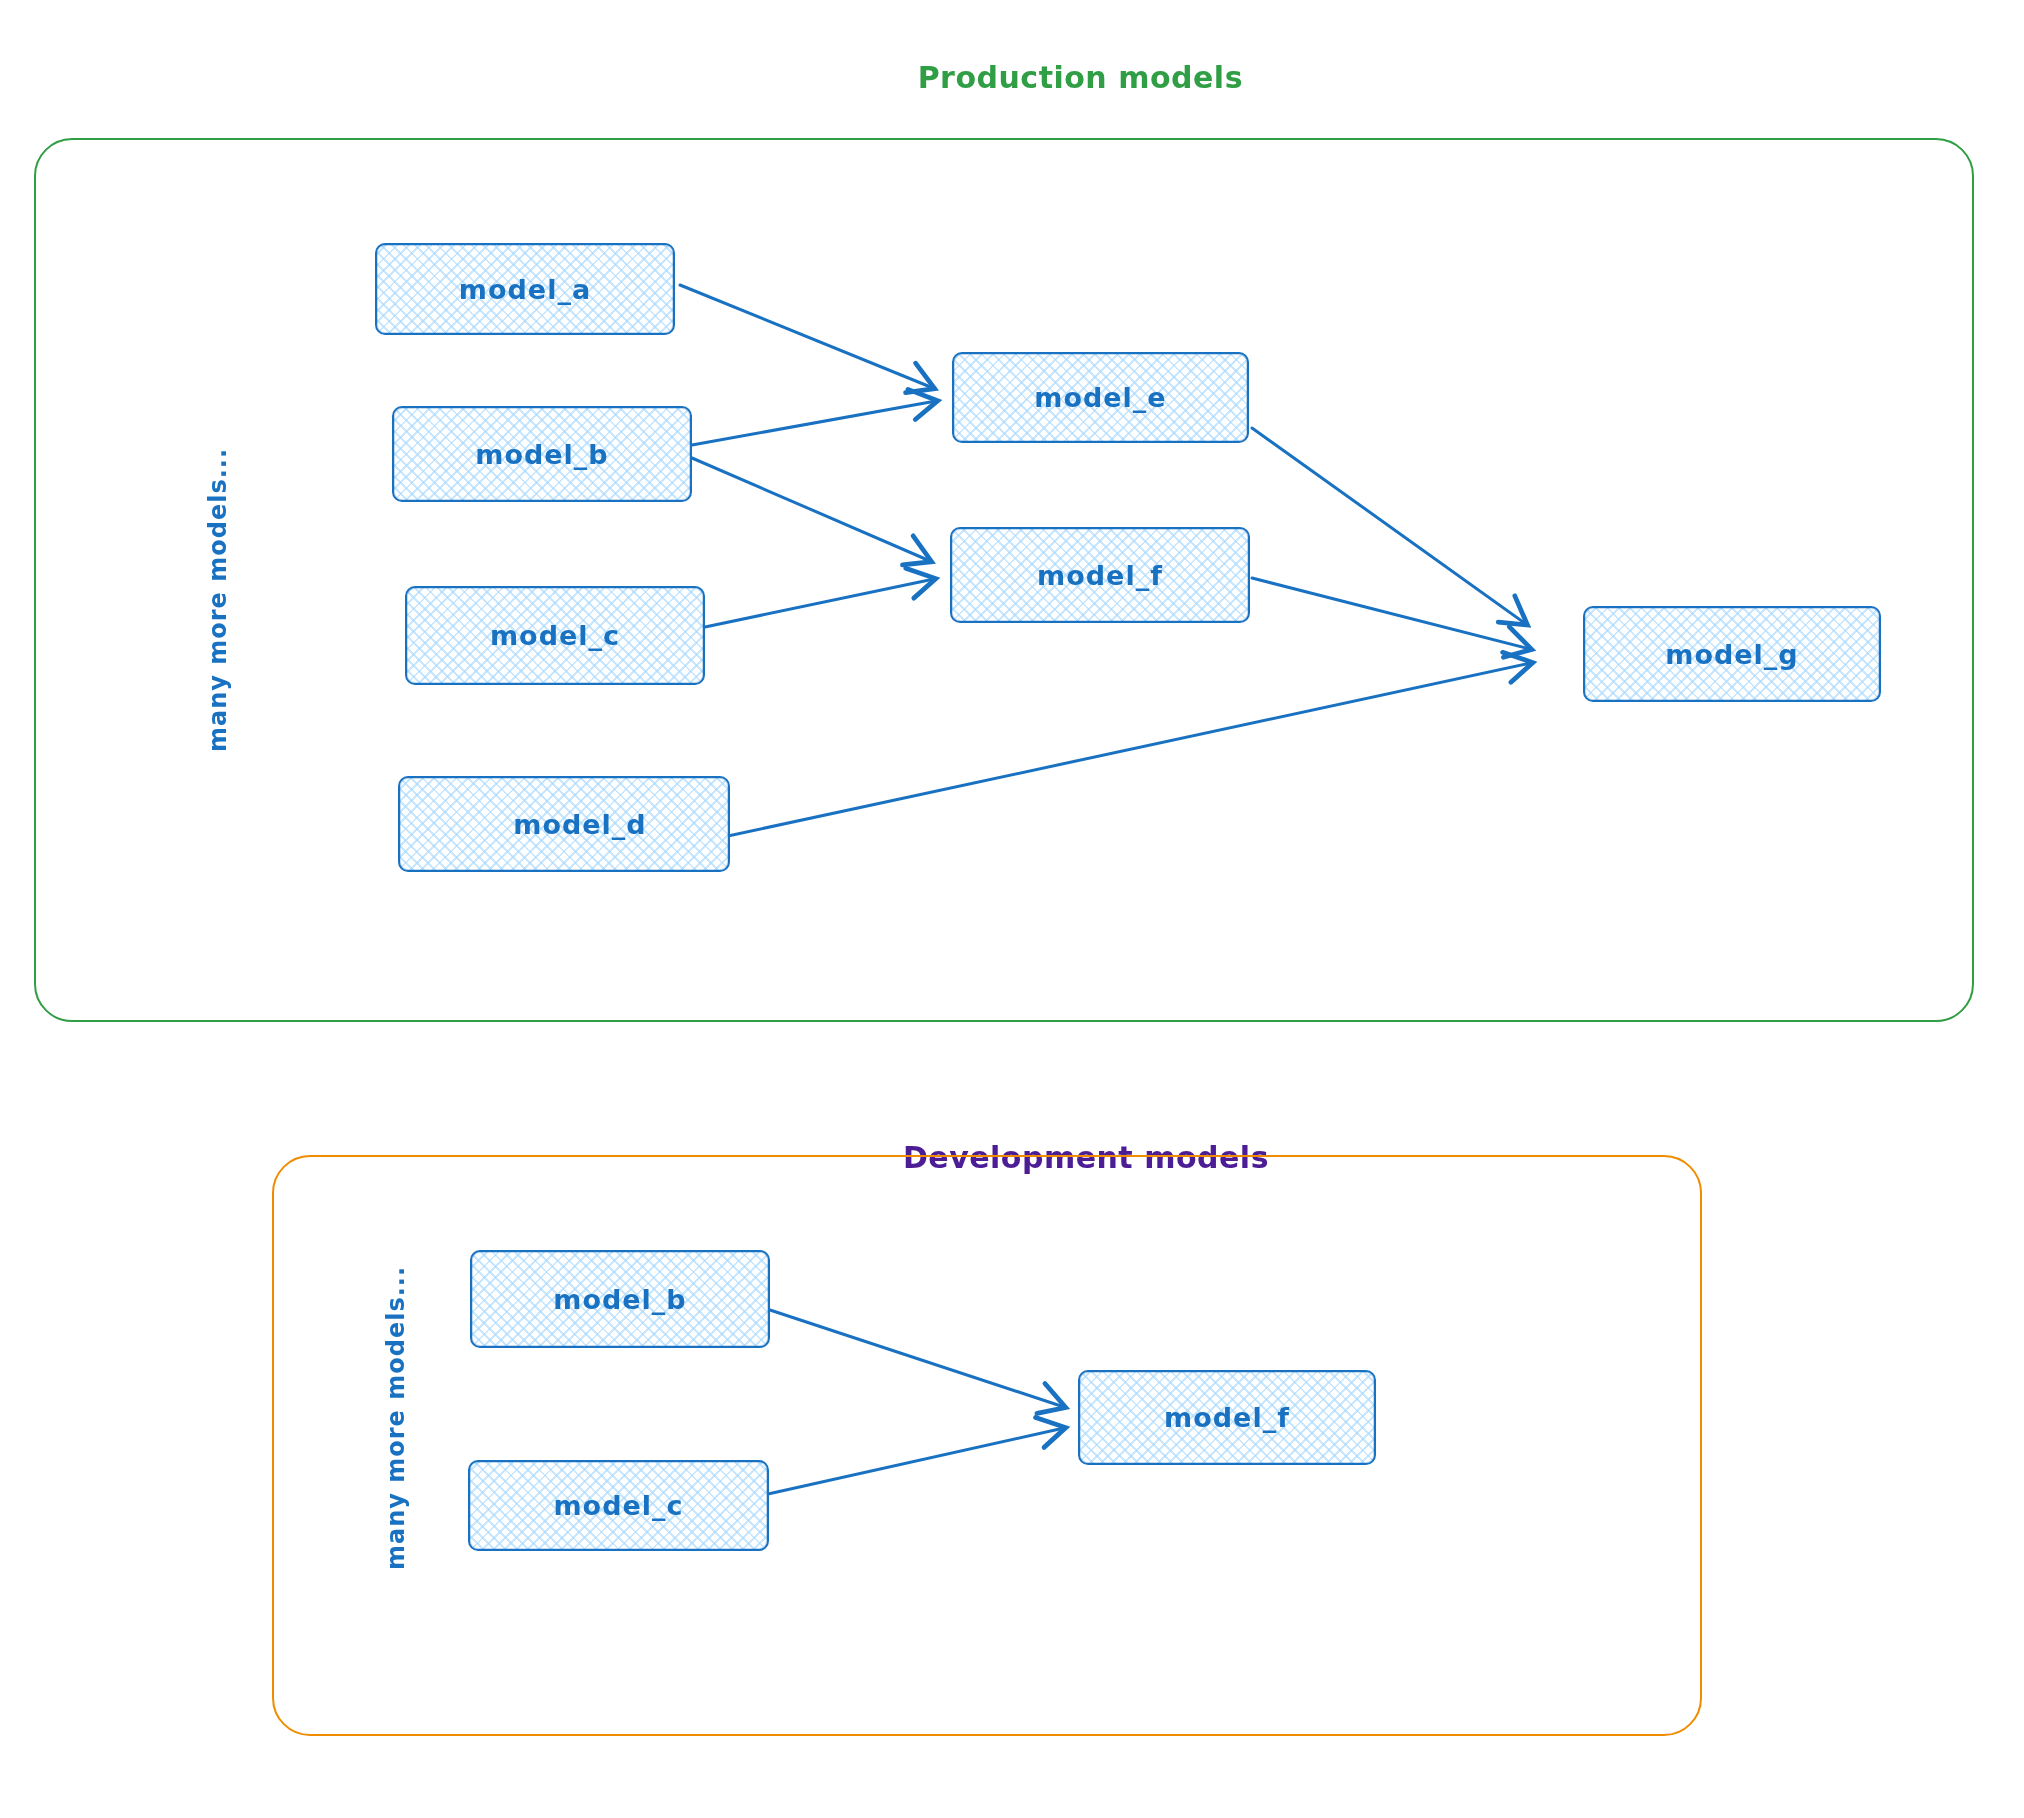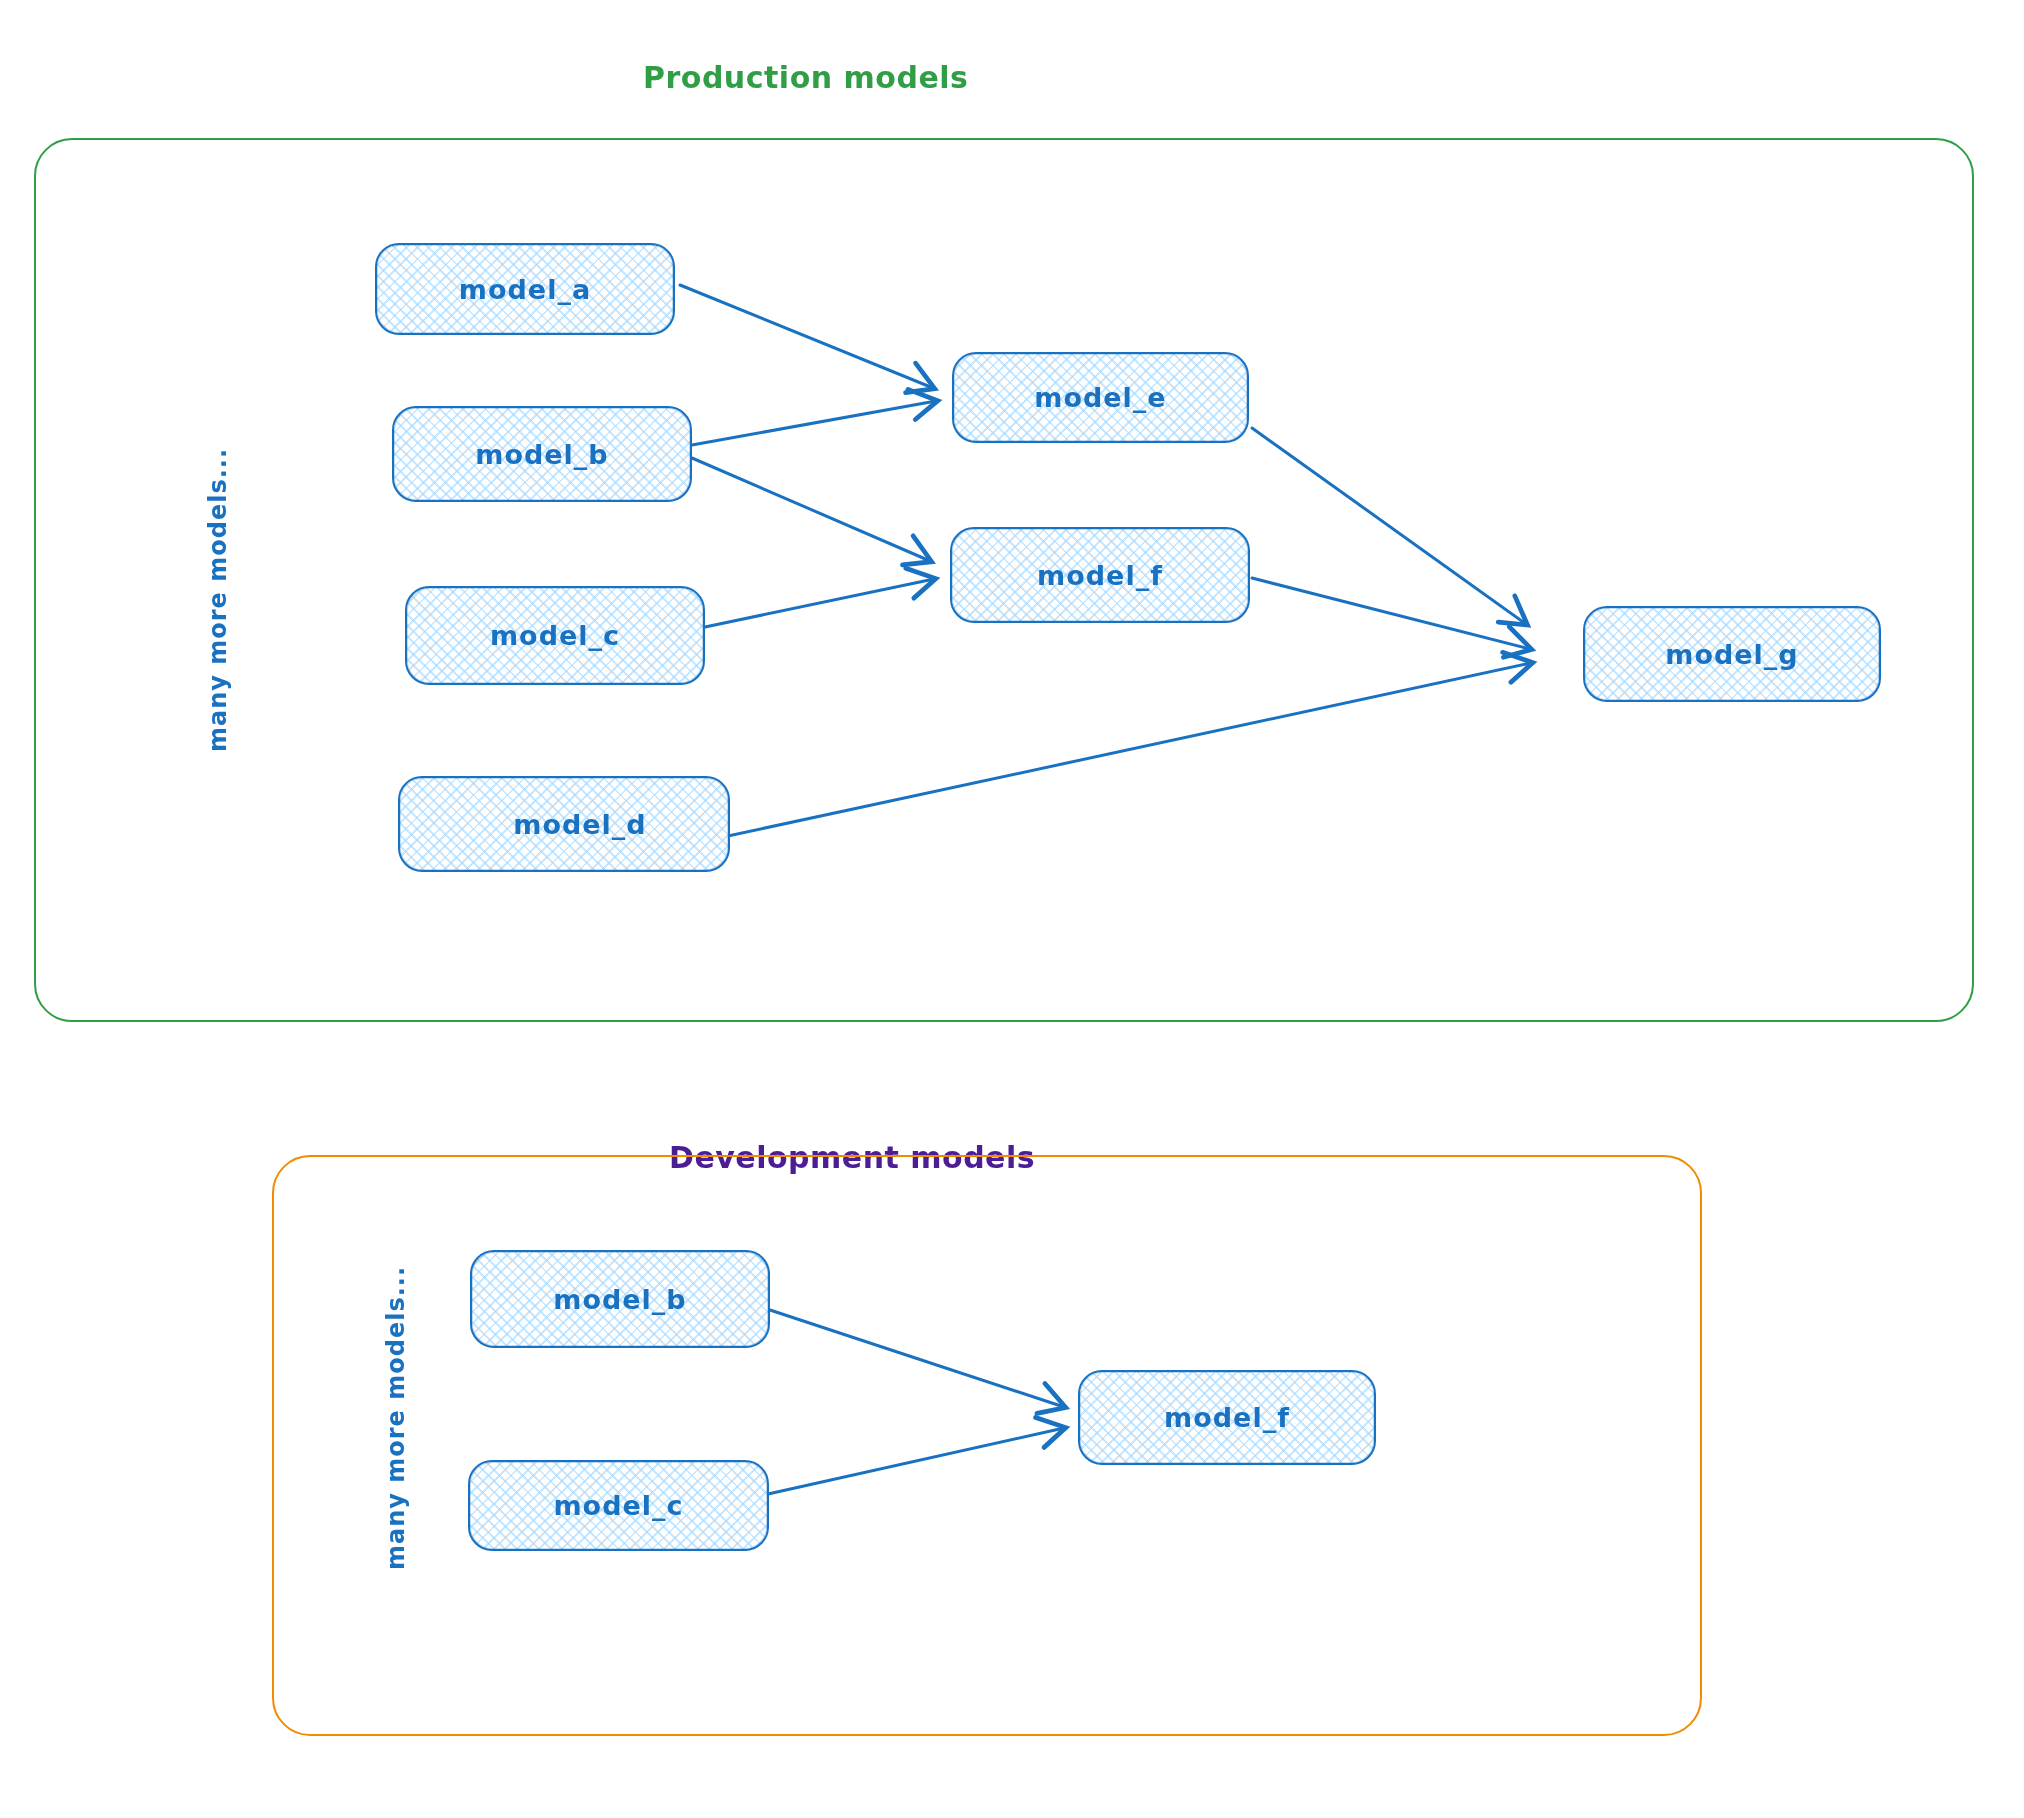--- a/index.html
+++ b/index.html
@@ -23,37 +23,37 @@
   .group-frame.production {
     left: 34px; top: 138px; width: 1936px; height: 880px;
     border: 2.5px solid #2f9e44;
   }
   .group-frame.development {
     left: 272px; top: 1155px; width: 1426px; height: 577px;
     border: 2.5px solid #f08c00;
   }
   .group-title {
     position: absolute;
-    text-align: left;
+    text-align: right;
     font-size: 30px;
     font-weight: bold;
     letter-spacing: 0.5px;
   }
   .group-title.production {
     left: 643px; top: 60px; width: 600px;
     color: #2f9e44;
   }
   .group-title.development {
     left: 669px; top: 1140px; width: 600px;
     color: #4c1d95;
   }
   .node {
     position: absolute;
     border: 2.5px solid #1971c2;
-    border-radius: 24px;
+    border-radius: 10px;
     display: flex;
     align-items: center;
     justify-content: center;
     background-color: #ffffff;
     background-image:
       repeating-linear-gradient(45deg,  rgba(165,216,255,0.60) 0px, rgba(165,216,255,0.60) 2px, transparent 2px, transparent 8px),
       repeating-linear-gradient(-45deg, rgba(165,216,255,0.60) 0px, rgba(165,216,255,0.60) 2px, transparent 2px, transparent 8px);
     box-shadow: inset 0 0 0 1px rgba(25,113,194,0.25);
   }
   .node-label {

